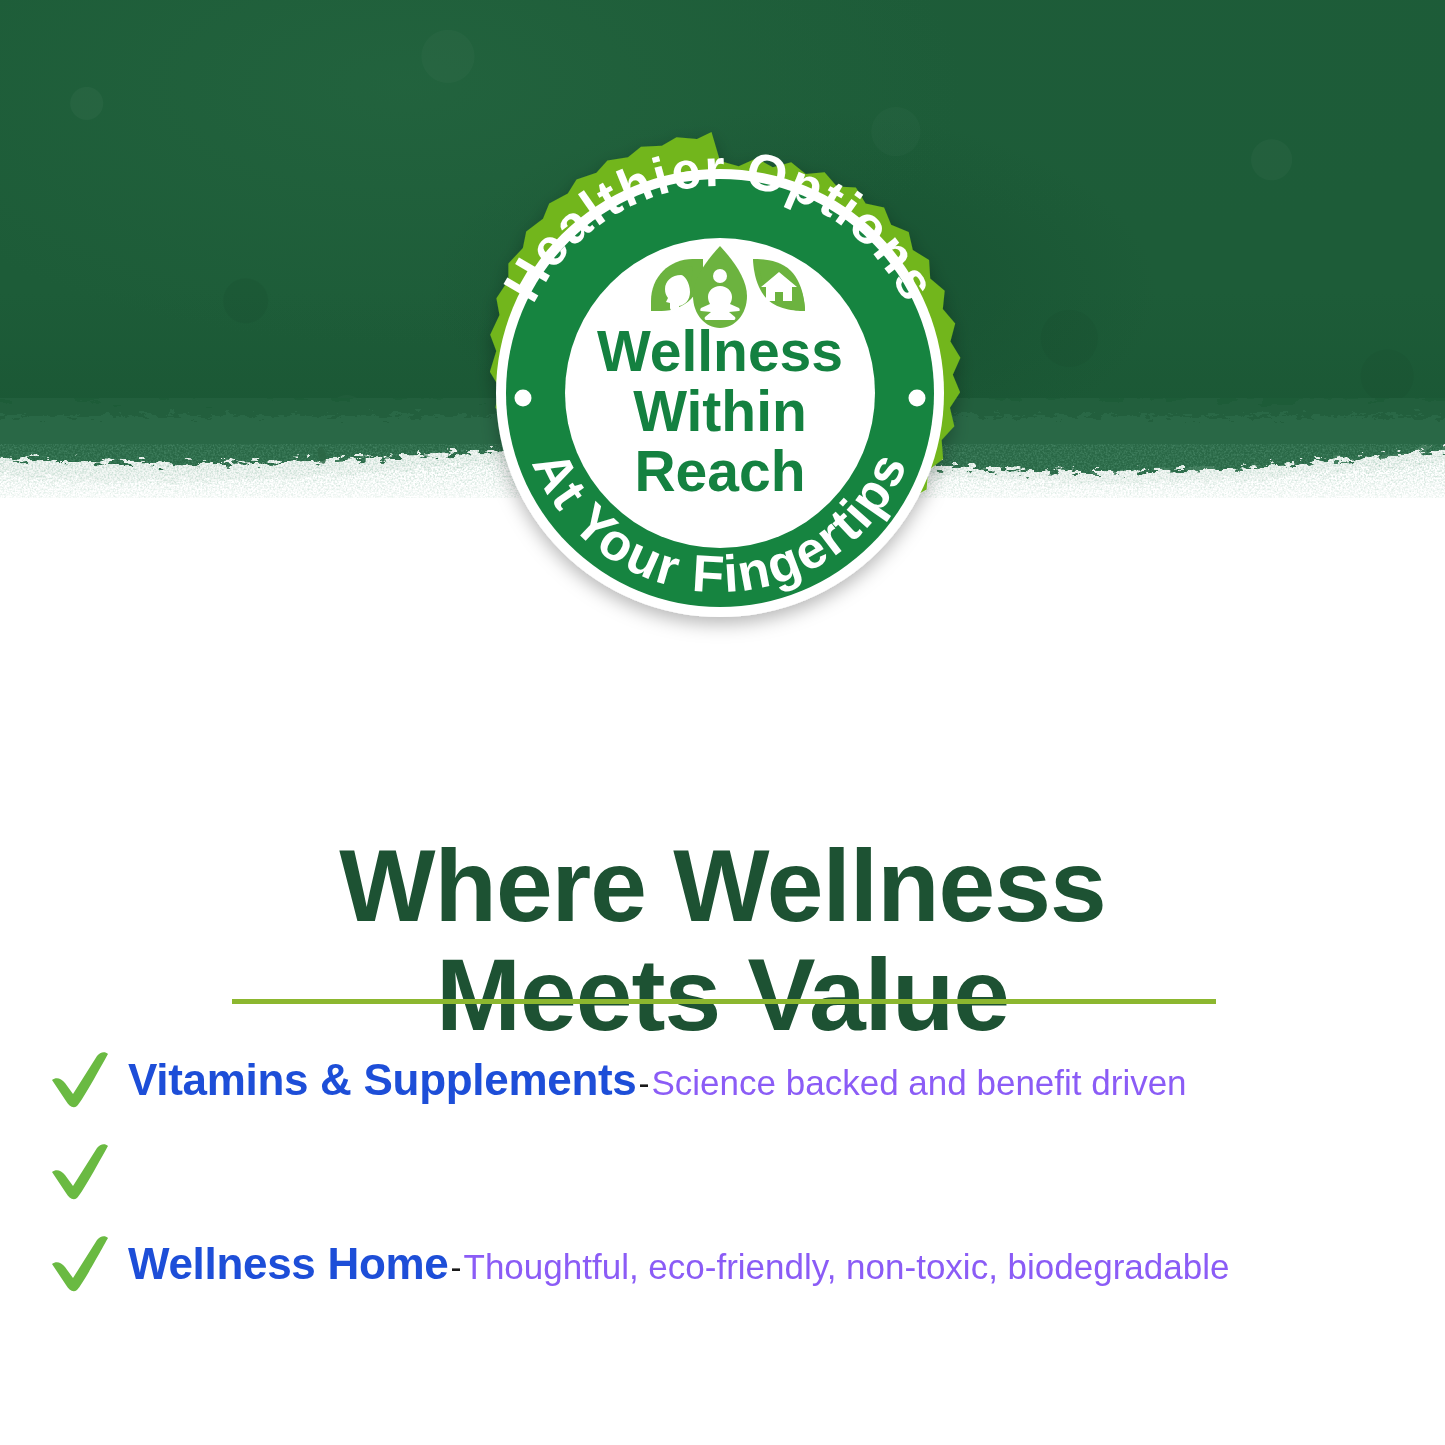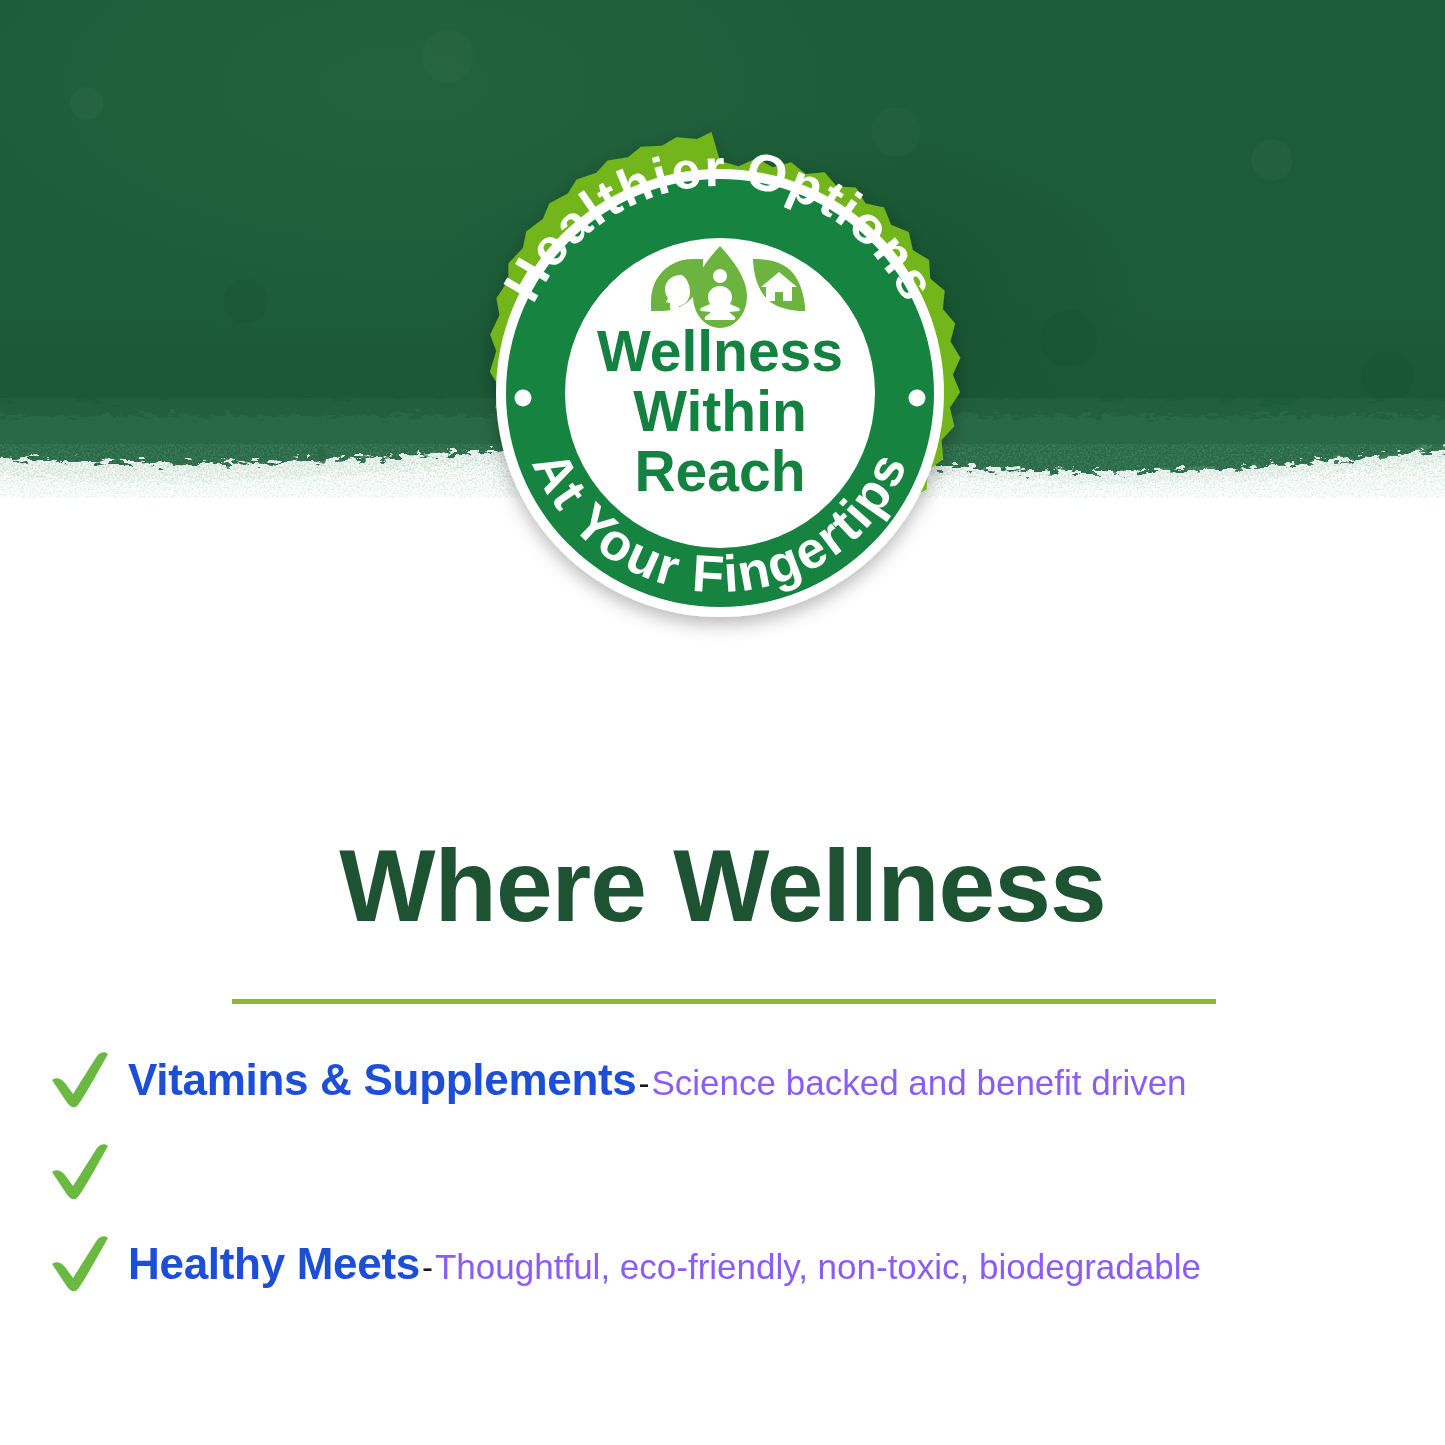--- a/index.html
+++ b/index.html
@@ -291,20 +291,21 @@
       <g>
         <text x="265" y="245" text-anchor="middle" font-family="Liberation Sans, sans-serif" font-size="57" font-weight="bold" fill="#148140">Wellness</text>
         <text x="265" y="305" text-anchor="middle" font-family="Liberation Sans, sans-serif" font-size="57" font-weight="bold" fill="#148140">Within</text>
         <text x="265" y="365" text-anchor="middle" font-family="Liberation Sans, sans-serif" font-size="57" font-weight="bold" fill="#148140">Reach</text>
       </g>
     </svg>
   </div>
 
   <h1 class="headline">
     <span class="hl-line">Where Wellness</span>
+    <span class="hl-line">Meets Value</span>
   </h1>
 
   <div class="divider"></div>
 
   <div class="bullets">
 
     <div class="bullet-row">
       <span class="check">
         <svg width="64" height="64" viewBox="0 0 64 64" xmlns="http://www.w3.org/2000/svg">
           <path d="M4,34 C8,31 13,32 17,37 L25,48 L49,10 C52,6 57,5 60,8 C57,13 35,54 29,60 C25,63 21,60 18,55 Z" fill="#6aba42"></path>
@@ -324,18 +325,18 @@
     </div>
 
 
     <div class="bullet-row">
       <span class="check">
         <svg width="64" height="64" viewBox="0 0 64 64" xmlns="http://www.w3.org/2000/svg">
           <path d="M4,34 C8,31 13,32 17,37 L25,48 L49,10 C52,6 57,5 60,8 C57,13 35,54 29,60 C25,63 21,60 18,55 Z" fill="#6aba42"></path>
         </svg>
       </span>
       <span class="bullet-text">
-        <span class="b-title">Healthy Meets</span><span class="b-sep">-</span><span class="b-desc">Thoughtful, eco-friendly, non-toxic, biodegradable</span>
+        <span class="b-title">Wellness Home</span><span class="b-sep">-</span><span class="b-desc">Thoughtful, eco-friendly, non-toxic, biodegradable</span>
       </span>
     </div>
 
   </div>
 </div>
 
 </body></html>

